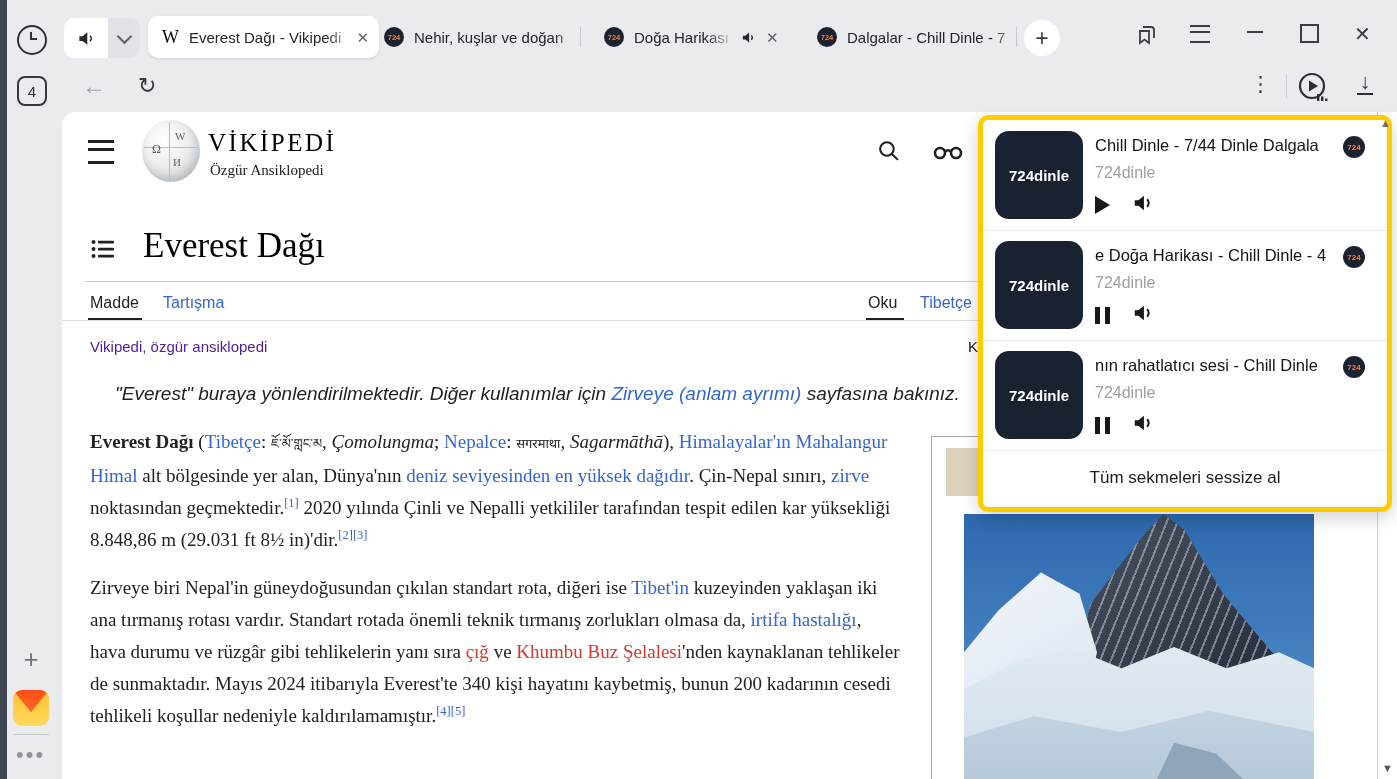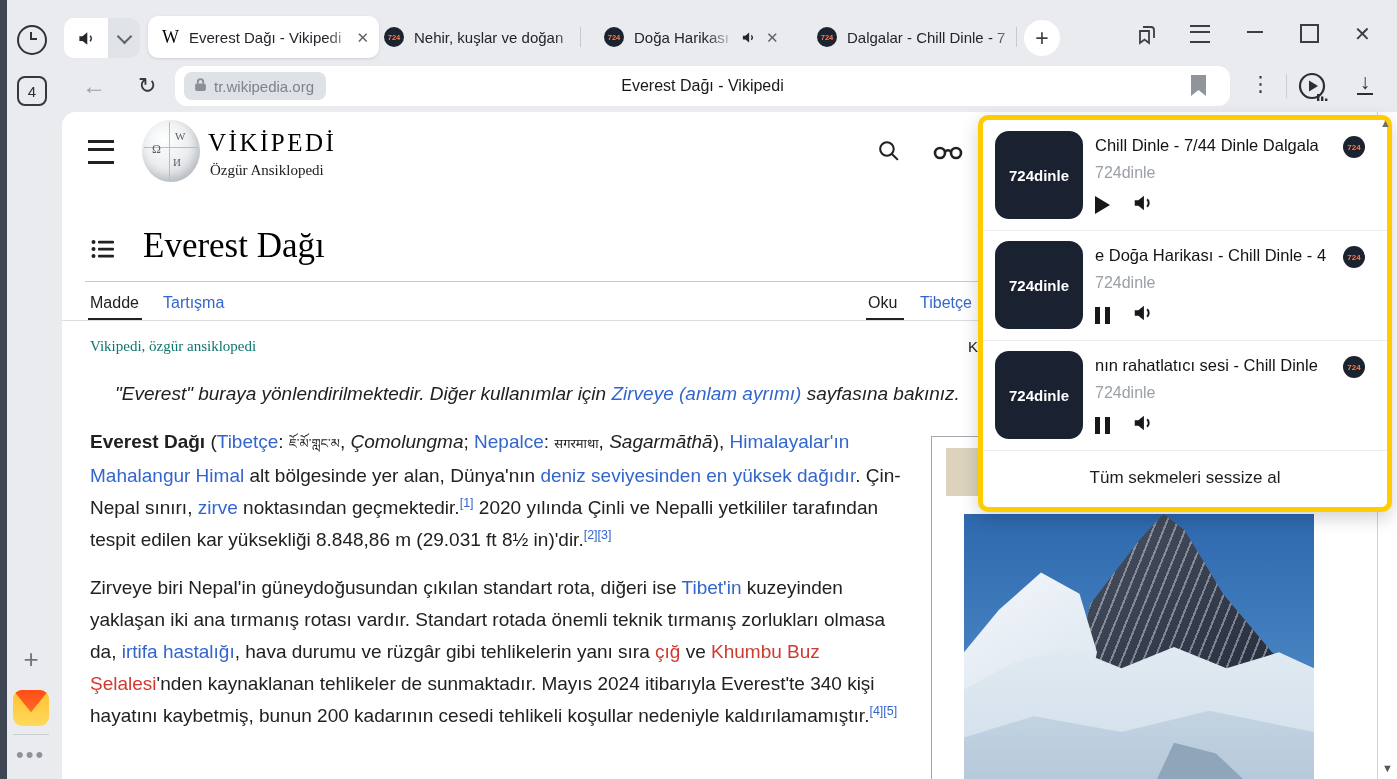--- a/index.html
+++ b/index.html
@@ -62,24 +62,24 @@
   .globe .g1{position:absolute;left:10px;top:22px;font-family:"Liberation Serif",serif;font-size:12px;color:#5c6166;}
   .globe .g2{position:absolute;left:33px;top:10px;font-family:"Liberation Serif",serif;font-size:11px;color:#5c6166;}
   .globe .g3{position:absolute;left:31px;top:36px;font-family:"Liberation Serif",serif;font-size:11px;color:#5c6166;}
   .wordmark{font-family:"Liberation Serif",serif;font-size:25px;letter-spacing:2.5px;color:#000;}
   .tagline{font-family:"Liberation Serif",serif;font-size:15px;color:#202122;}
   .heading{font-family:"Liberation Serif",serif;font-size:35px;color:#000;}
   .hr{height:1px;background:#c8ccd1;}
   .navtab{font-size:16px;color:#202122;}
   .navtab.lnk{color:#3366cc;}
   .navunder{height:2.5px;background:#202122;}
-  .subtitle{font-size:15px;color:#0f766e;font-family:Liberation Serif, serif;}
+  .subtitle{font-size:15px;color:#4c1d95;}
   .coords{font-size:15px;color:#202122;white-space:nowrap;}
   .hatnote{font-size:19px;color:#202122;white-space:nowrap;width:900px;overflow:hidden;}
-  .para{font-size:19px;line-height:32px;color:#202122;width:812px;}
+  .para{font-size:19px;line-height:32px;color:#202122;width:812px;font-family:Liberation Serif, serif;}
   .sg-b{font-weight:700;}
   .sg-i{font-style:italic;}
   .sg-l{color:#3366cc;}
   .sg-il{color:#3366cc;font-style:italic;}
   .sg-r{color:#cf3a2f;}
   .sg-s{color:#3366cc;font-size:12.5px;vertical-align:super;line-height:0;}
   .sg-tib,.sg-dev{font-size:13px;}
 
   
   .infobox{left:869px;top:324px;width:470px;height:343px;border:1px solid #a2a9b1;background:#ffffff;}
@@ -179,33 +179,20 @@
     </div>
   <div class="abs ico" style="left:1300px;top:24px;">
       <span class="maxb"></span>
     </div>
   <div class="abs ico winbtn" style="left:1354px;top:22px;font-size:20px;">✕</div>
 
   <div class="abs badge4 ico">4</div>
   <div class="abs navarrow" style="left:82px;top:72px;">←</div>
   <div class="abs reload" style="left:138px;top:73px;">↻</div>
 
-  <div class="abs addr">
-    <div class="urlchip">
-      <span>
-        <svg width="13" height="15" viewBox="0 0 12 14">
-            <rect x="1" y="6" width="10" height="7" rx="1.5" fill="#8a9098"></rect>
-            <path d="M3.5 6V4.5a2.5 2.5 0 0 1 5 0V6" stroke="#8a9098" stroke-width="1.8" fill="none"></path>
-          </svg>
-      </span>
-      <span class="urltxt">tr.wikipedia.org</span>
-    </div>
-    <div class="pagetitle">Everest Dağı - Vikipedi</div>
-    <div class="flagbm"></div>
-  </div>
 
   <div class="abs dots3" style="left:1250px;top:72px;">⋮</div>
   <div class="abs vline" style="left:1286px;top:74px;"></div>
   <div class="abs" style="left:1297px;top:71px;">
     <svg width="32" height="32" viewBox="0 0 32 32">
         <circle cx="15" cy="15" r="12" fill="none" stroke="#2b2e33" stroke-width="2.2"></circle>
         <path d="M12 9.5v11l9-5.5z" fill="#2b2e33"></path>
         <rect x="20" y="23" width="2.4" height="7" fill="#2b2e33"></rect>
         <rect x="24" y="25.5" width="2.4" height="4.5" fill="#2b2e33"></rect>
         <rect x="28" y="27.5" width="2.4" height="2.5" fill="#2b2e33"></rect>

